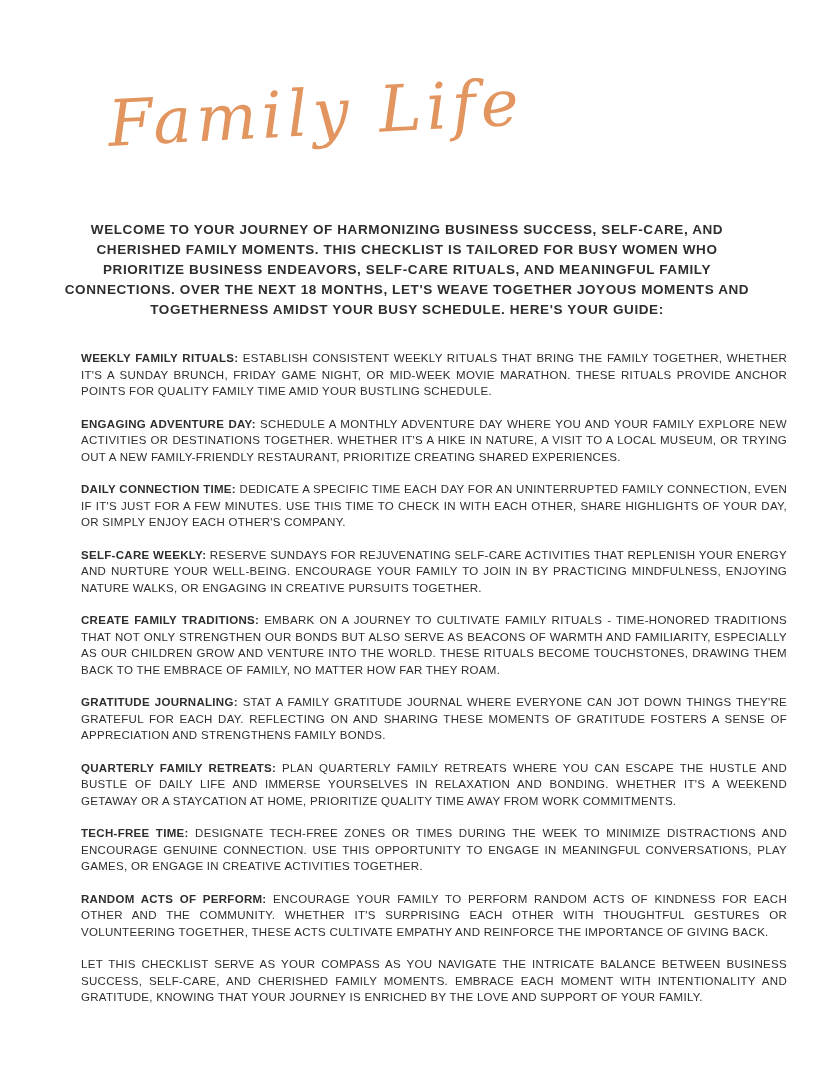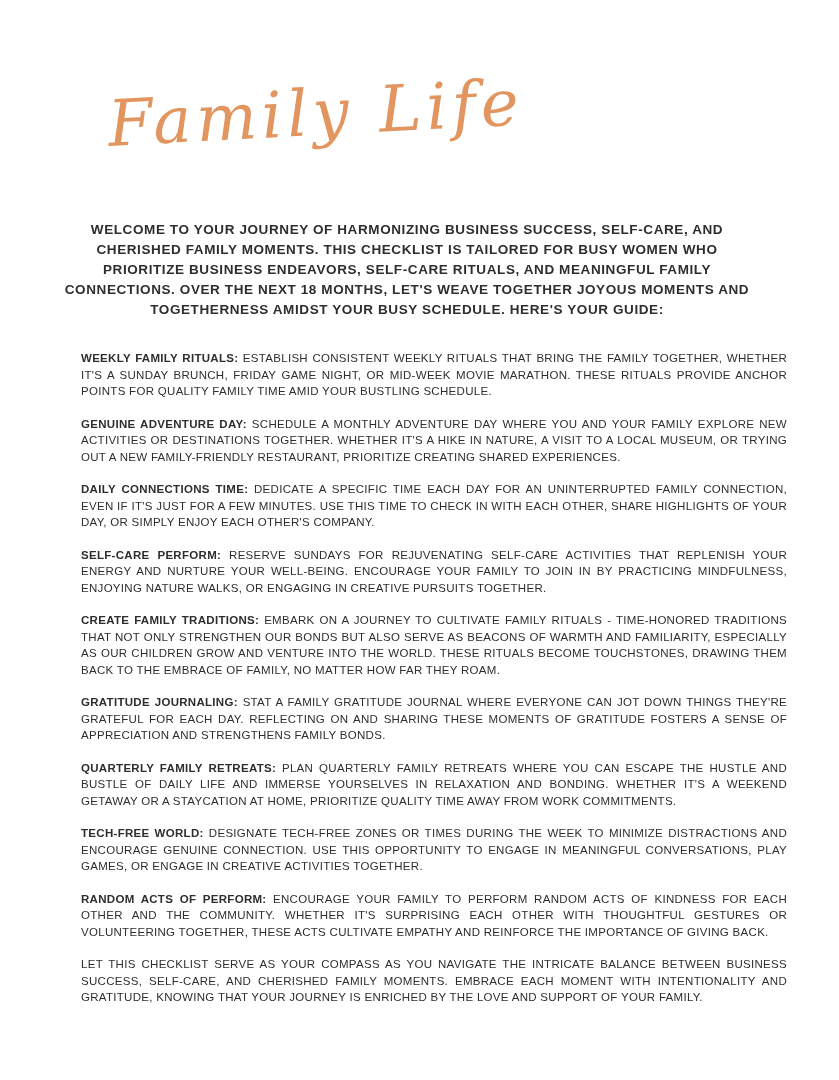--- a/index.html
+++ b/index.html
@@ -59,33 +59,33 @@
 <div class="page">
 
   <div class="script-title">Family Life</div>
 
   <div class="intro">WELCOME TO YOUR JOURNEY OF HARMONIZING BUSINESS SUCCESS, SELF-CARE, AND CHERISHED FAMILY MOMENTS. THIS CHECKLIST IS TAILORED FOR BUSY WOMEN WHO PRIORITIZE BUSINESS ENDEAVORS, SELF-CARE RITUALS, AND MEANINGFUL FAMILY CONNECTIONS. OVER THE NEXT 18 MONTHS, LET'S WEAVE TOGETHER JOYOUS MOMENTS AND TOGETHERNESS AMIDST YOUR BUSY SCHEDULE. HERE'S YOUR GUIDE:</div>
 
   <div class="sections">
 
     <p><span class="lead">WEEKLY FAMILY RITUALS:</span> <span>ESTABLISH CONSISTENT WEEKLY RITUALS THAT BRING THE FAMILY TOGETHER, WHETHER IT'S A SUNDAY BRUNCH, FRIDAY GAME NIGHT, OR MID-WEEK MOVIE MARATHON. THESE RITUALS PROVIDE ANCHOR POINTS FOR QUALITY FAMILY TIME AMID YOUR BUSTLING SCHEDULE.</span></p>
 
-    <p><span class="lead">GENUINE ADVENTURE DAY:</span> <span>SCHEDULE A MONTHLY ADVENTURE DAY WHERE YOU AND YOUR FAMILY EXPLORE NEW ACTIVITIES OR DESTINATIONS TOGETHER. WHETHER IT'S A HIKE IN NATURE, A VISIT TO A LOCAL MUSEUM, OR TRYING OUT A NEW FAMILY-FRIENDLY RESTAURANT, PRIORITIZE CREATING SHARED EXPERIENCES.</span></p>
+    <p><span class="lead">ENGAGING ADVENTURE DAY:</span> <span>SCHEDULE A MONTHLY ADVENTURE DAY WHERE YOU AND YOUR FAMILY EXPLORE NEW ACTIVITIES OR DESTINATIONS TOGETHER. WHETHER IT'S A HIKE IN NATURE, A VISIT TO A LOCAL MUSEUM, OR TRYING OUT A NEW FAMILY-FRIENDLY RESTAURANT, PRIORITIZE CREATING SHARED EXPERIENCES.</span></p>
 
-    <p><span class="lead">DAILY CONNECTIONS TIME:</span> <span>DEDICATE A SPECIFIC TIME EACH DAY FOR AN UNINTERRUPTED FAMILY CONNECTION, EVEN IF IT'S JUST FOR A FEW MINUTES. USE THIS TIME TO CHECK IN WITH EACH OTHER, SHARE HIGHLIGHTS OF YOUR DAY, OR SIMPLY ENJOY EACH OTHER'S COMPANY.</span></p>
+    <p><span class="lead">DAILY CONNECTION TIME:</span> <span>DEDICATE A SPECIFIC TIME EACH DAY FOR AN UNINTERRUPTED FAMILY CONNECTION, EVEN IF IT'S JUST FOR A FEW MINUTES. USE THIS TIME TO CHECK IN WITH EACH OTHER, SHARE HIGHLIGHTS OF YOUR DAY, OR SIMPLY ENJOY EACH OTHER'S COMPANY.</span></p>
 
-    <p><span class="lead">SELF-CARE PERFORM:</span> <span>RESERVE SUNDAYS FOR REJUVENATING SELF-CARE ACTIVITIES THAT REPLENISH YOUR ENERGY AND NURTURE YOUR WELL-BEING. ENCOURAGE YOUR FAMILY TO JOIN IN BY PRACTICING MINDFULNESS, ENJOYING NATURE WALKS, OR ENGAGING IN CREATIVE PURSUITS TOGETHER.</span></p>
+    <p><span class="lead">SELF-CARE WEEKLY:</span> <span>RESERVE SUNDAYS FOR REJUVENATING SELF-CARE ACTIVITIES THAT REPLENISH YOUR ENERGY AND NURTURE YOUR WELL-BEING. ENCOURAGE YOUR FAMILY TO JOIN IN BY PRACTICING MINDFULNESS, ENJOYING NATURE WALKS, OR ENGAGING IN CREATIVE PURSUITS TOGETHER.</span></p>
 
     <p><span class="lead">CREATE FAMILY TRADITIONS:</span> <span>EMBARK ON A JOURNEY TO CULTIVATE FAMILY RITUALS - TIME-HONORED TRADITIONS THAT NOT ONLY STRENGTHEN OUR BONDS BUT ALSO SERVE AS BEACONS OF WARMTH AND FAMILIARITY, ESPECIALLY AS OUR CHILDREN GROW AND VENTURE INTO THE WORLD. THESE RITUALS BECOME TOUCHSTONES, DRAWING THEM BACK TO THE EMBRACE OF FAMILY, NO MATTER HOW FAR THEY ROAM.</span></p>
 
     <p><span class="lead">GRATITUDE JOURNALING:</span> <span>STAT A FAMILY GRATITUDE JOURNAL WHERE EVERYONE CAN JOT DOWN THINGS THEY'RE GRATEFUL FOR EACH DAY. REFLECTING ON AND SHARING THESE MOMENTS OF GRATITUDE FOSTERS A SENSE OF APPRECIATION AND STRENGTHENS FAMILY BONDS.</span></p>
 
     <p><span class="lead">QUARTERLY FAMILY RETREATS:</span> <span>PLAN QUARTERLY FAMILY RETREATS WHERE YOU CAN ESCAPE THE HUSTLE AND BUSTLE OF DAILY LIFE AND IMMERSE YOURSELVES IN RELAXATION AND BONDING. WHETHER IT'S A WEEKEND GETAWAY OR A STAYCATION AT HOME, PRIORITIZE QUALITY TIME AWAY FROM WORK COMMITMENTS.</span></p>
 
-    <p><span class="lead">TECH-FREE WORLD:</span> <span>DESIGNATE TECH-FREE ZONES OR TIMES DURING THE WEEK TO MINIMIZE DISTRACTIONS AND ENCOURAGE GENUINE CONNECTION. USE THIS OPPORTUNITY TO ENGAGE IN MEANINGFUL CONVERSATIONS, PLAY GAMES, OR ENGAGE IN CREATIVE ACTIVITIES TOGETHER.</span></p>
+    <p><span class="lead">TECH-FREE TIME:</span> <span>DESIGNATE TECH-FREE ZONES OR TIMES DURING THE WEEK TO MINIMIZE DISTRACTIONS AND ENCOURAGE GENUINE CONNECTION. USE THIS OPPORTUNITY TO ENGAGE IN MEANINGFUL CONVERSATIONS, PLAY GAMES, OR ENGAGE IN CREATIVE ACTIVITIES TOGETHER.</span></p>
 
     <p><span class="lead">RANDOM ACTS OF PERFORM:</span> <span>ENCOURAGE YOUR FAMILY TO PERFORM RANDOM ACTS OF KINDNESS FOR EACH OTHER AND THE COMMUNITY. WHETHER IT'S SURPRISING EACH OTHER WITH THOUGHTFUL GESTURES OR VOLUNTEERING TOGETHER, THESE ACTS CULTIVATE EMPATHY AND REINFORCE THE IMPORTANCE OF GIVING BACK.</span></p>
 
     <p><span class="closing-text">LET THIS CHECKLIST SERVE AS YOUR COMPASS AS YOU NAVIGATE THE INTRICATE BALANCE BETWEEN BUSINESS SUCCESS, SELF-CARE, AND CHERISHED FAMILY MOMENTS. EMBRACE EACH MOMENT WITH INTENTIONALITY AND GRATITUDE, KNOWING THAT YOUR JOURNEY IS ENRICHED BY THE LOVE AND SUPPORT OF YOUR FAMILY.</span></p>
 
   </div>
 
 </div>
 
 </body></html>

